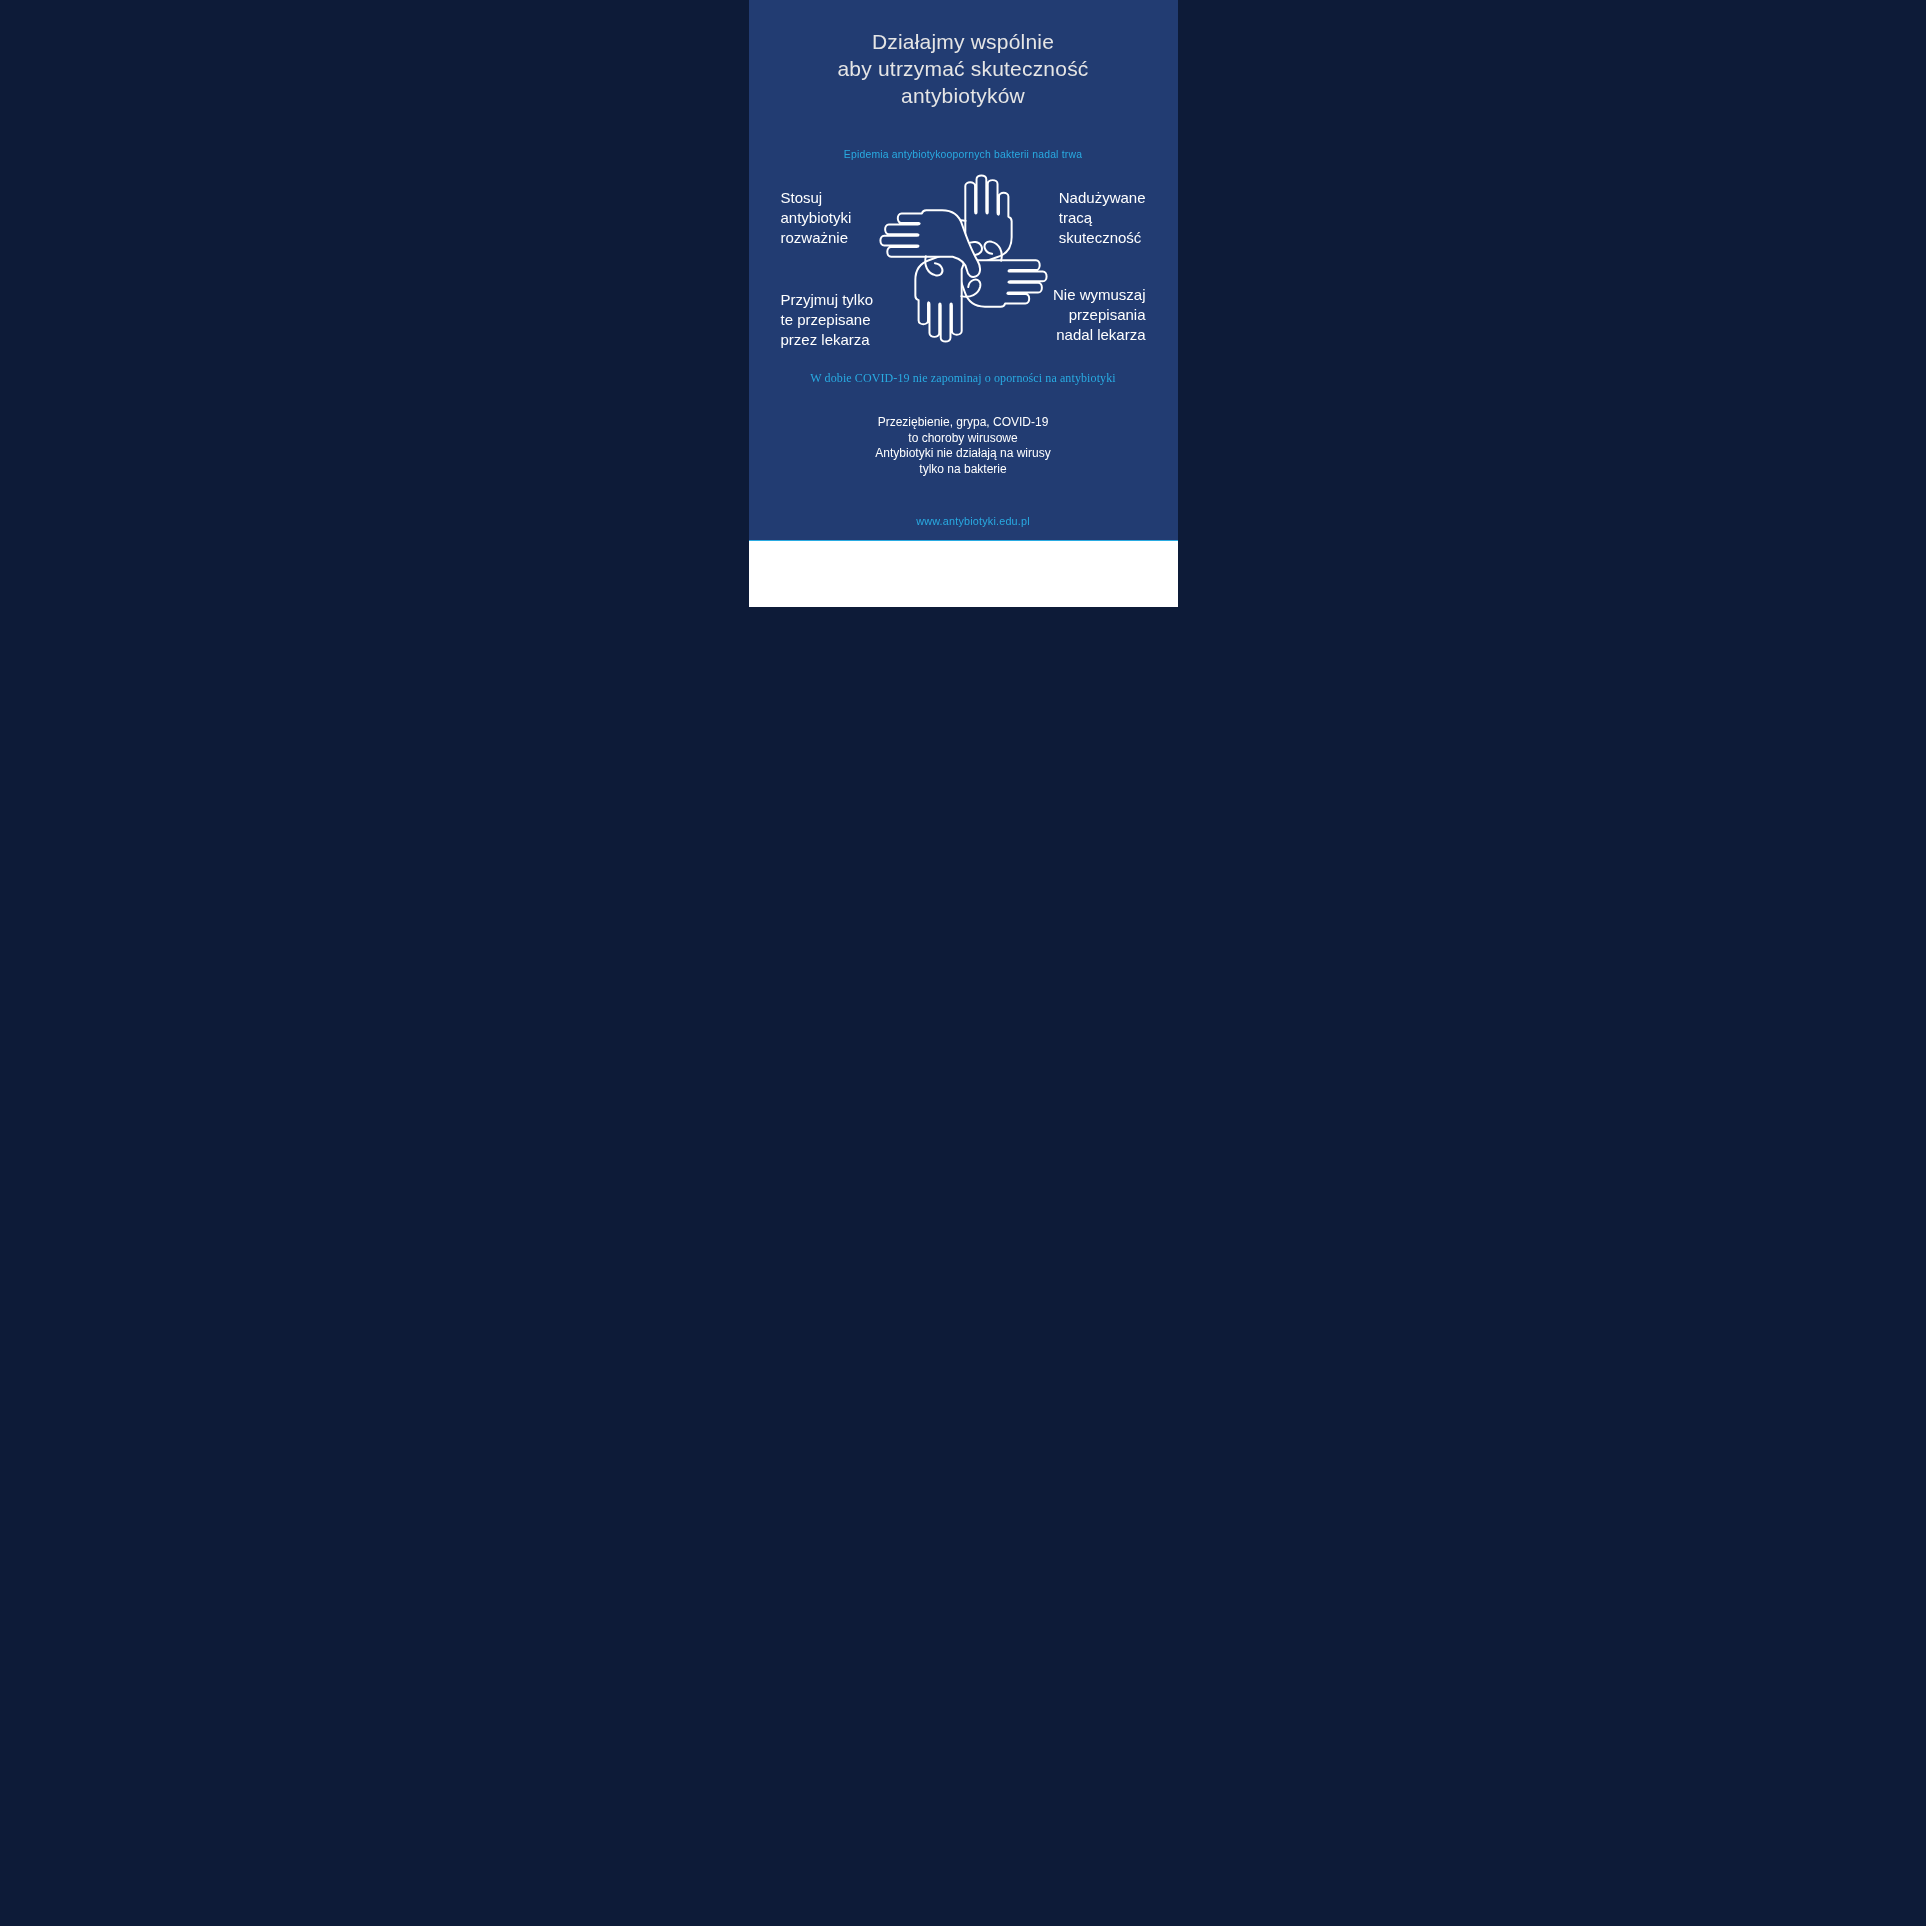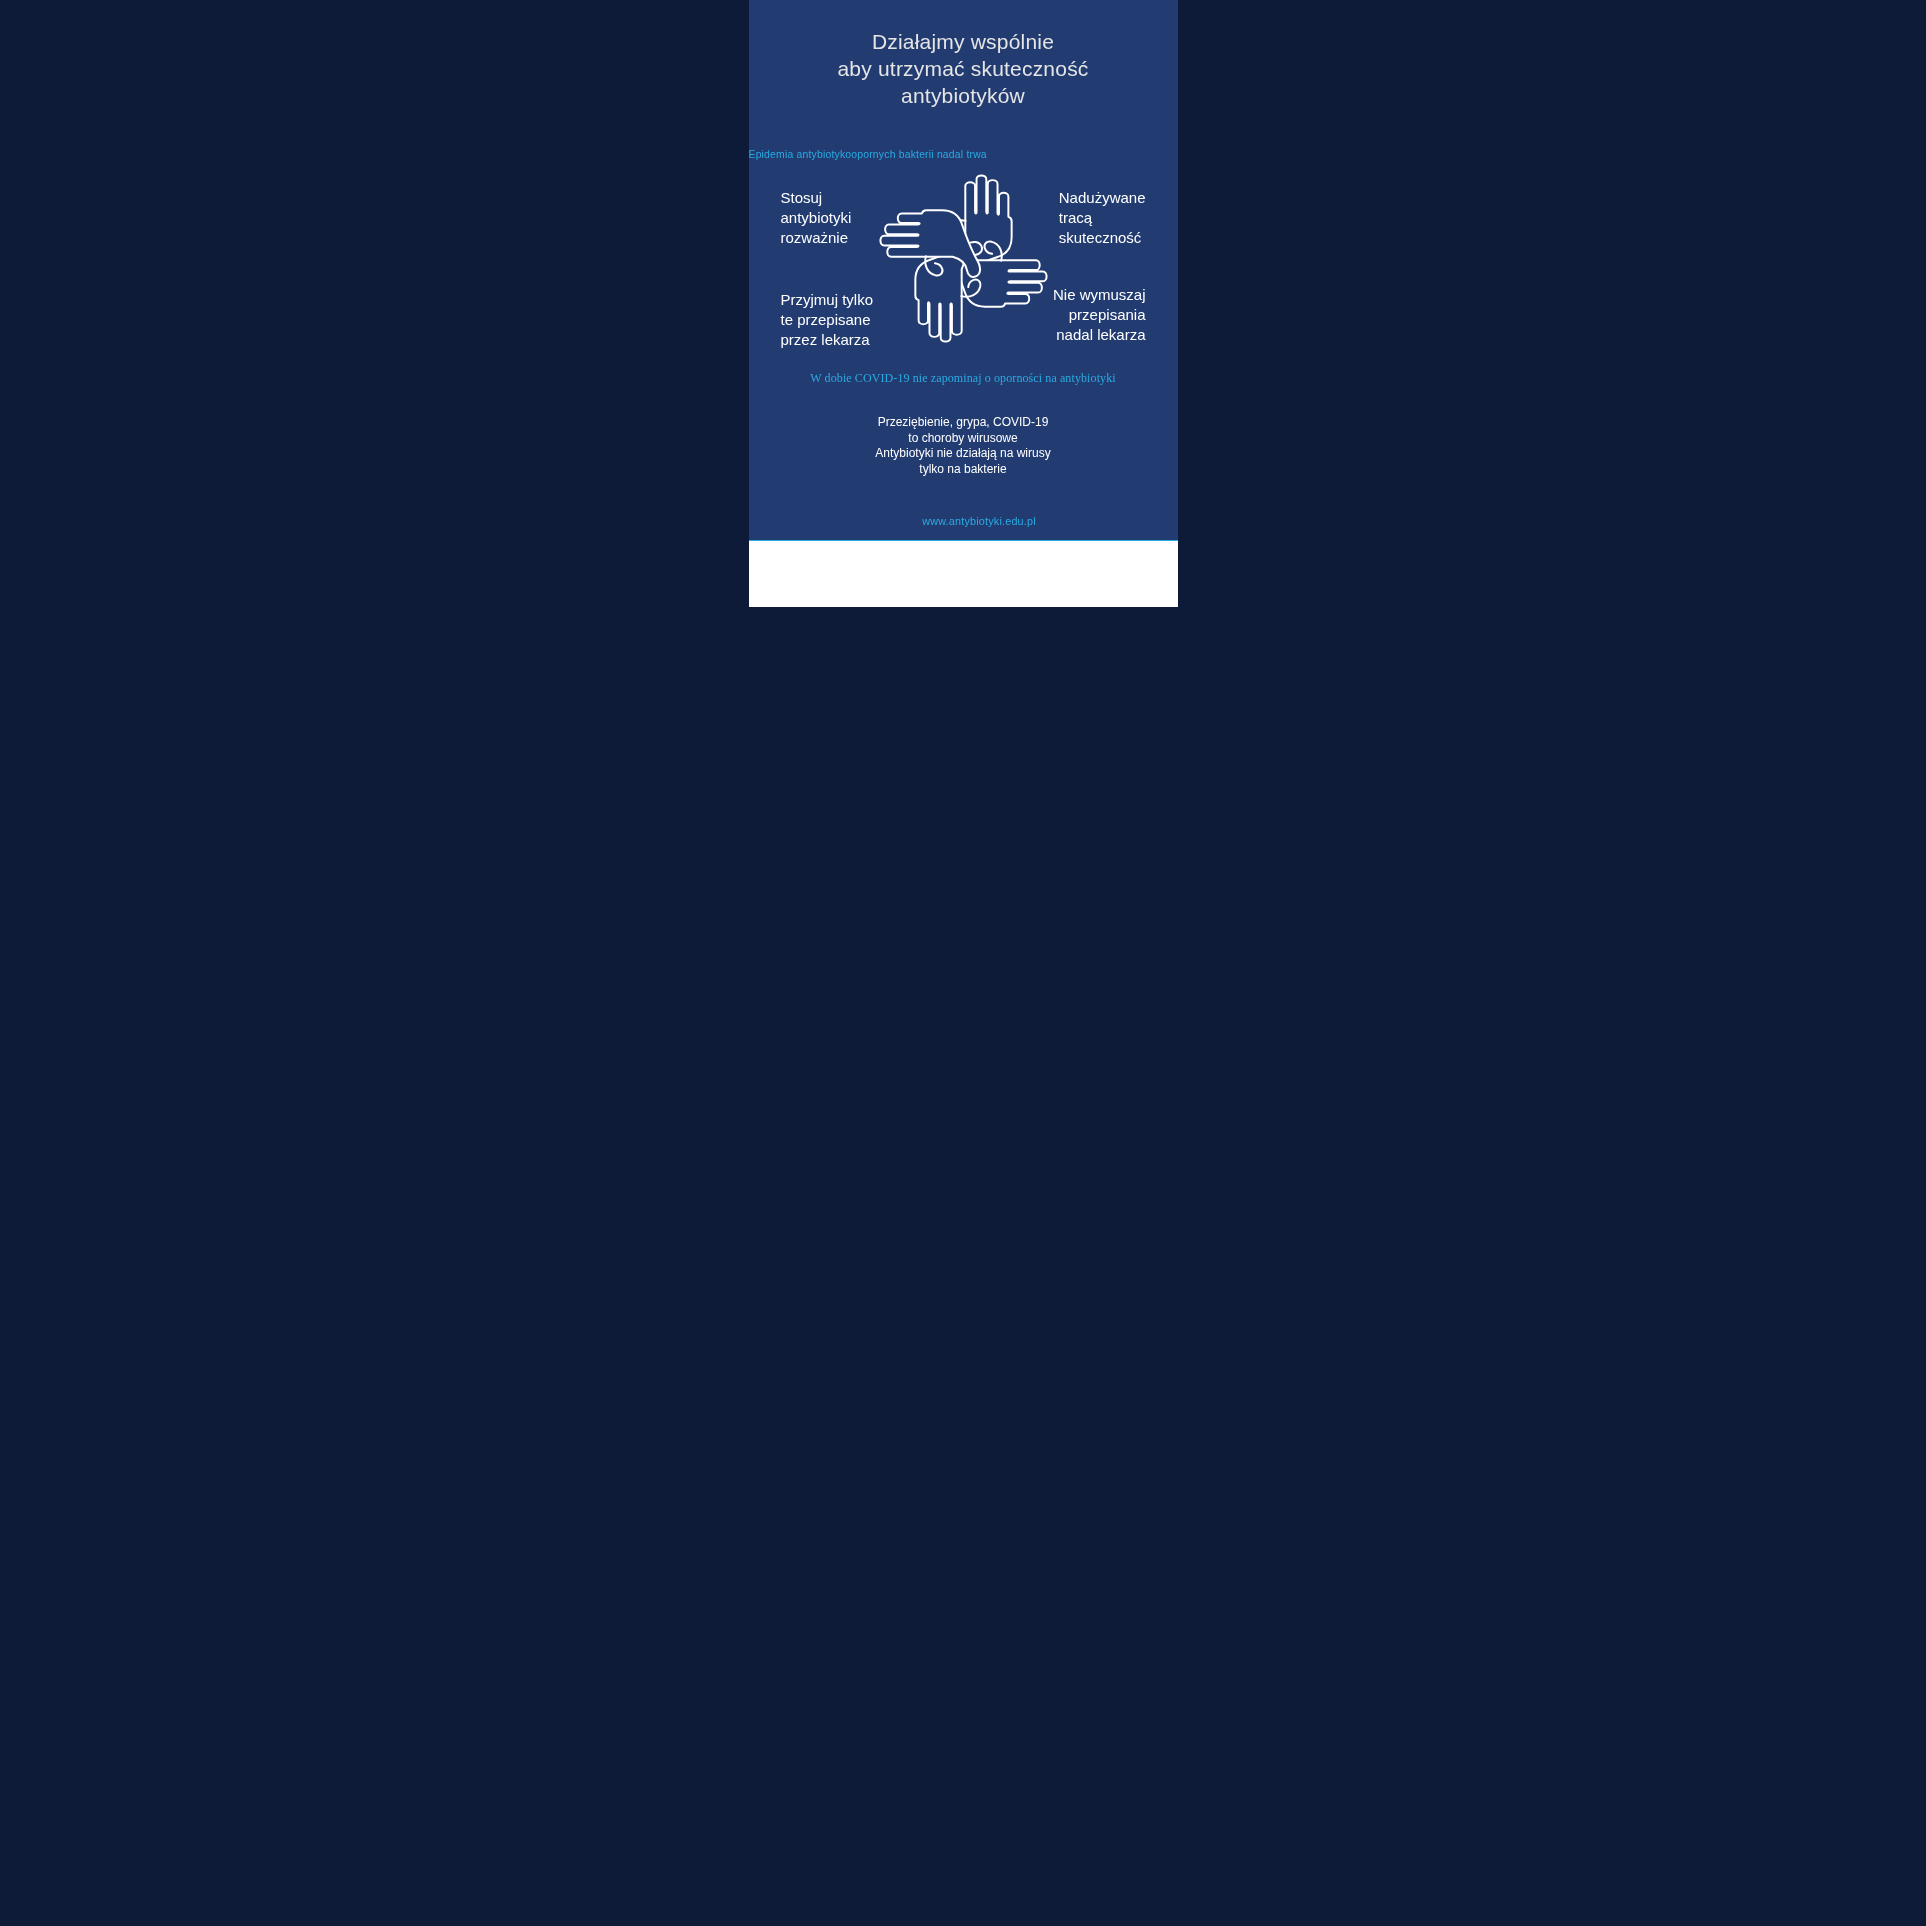--- a/index.html
+++ b/index.html
@@ -12,21 +12,21 @@
     font-family:"Liberation Sans","DejaVu Sans",sans-serif;
   }
   
   .title{
     position:absolute;top:29px;left:0;width:100%;
     text-align:center;color:#e5e5e5;
     font-size:21px;line-height:1.28;font-weight:400;letter-spacing:0.2px;
   }
   .subtitle{
     position:absolute;top:149px;left:0;width:100%;
-    text-align:left;color:#29ABE2;
+    text-align:center;color:#29ABE2;
     font-size:10.4px;font-weight:400;letter-spacing:0.2px;
   }
   
   .hands{position:absolute;left:124px;top:168px;width:181px;height:181px;}
   
   .quad{
     position:absolute;color:#FFFFFF;
     font-size:15px;line-height:1.33;white-space:pre-line;font-weight:400;
   }
   .quad.tl{left:32px;top:188px;text-align:left;}
@@ -36,21 +36,21 @@
   
   .covid-note{
     position:absolute;top:371px;left:0;width:100%;
     text-align:center;color:#29ABE2;font-size:12px;letter-spacing:0.1px;font-family:Liberation Serif, serif;
   }
   .message{
     position:absolute;top:415px;left:0;width:100%;
     text-align:center;color:#FFFFFF;font-size:12px;line-height:1.3;
   }
   .website{
-    position:absolute;top:515px;left:16px;width:100%;
+    position:absolute;top:515px;left:10px;width:100%;
     text-align:center;color:#29ABE2;font-size:10.8px;letter-spacing:0.2px;
   }
   
   .footer{
     position:absolute;left:0;bottom:0;width:100%;height:66px;
     background:#FFFFFF;border-top:1.5px solid #29ABE2;
   }
 </style>
 </head>
 <body>

